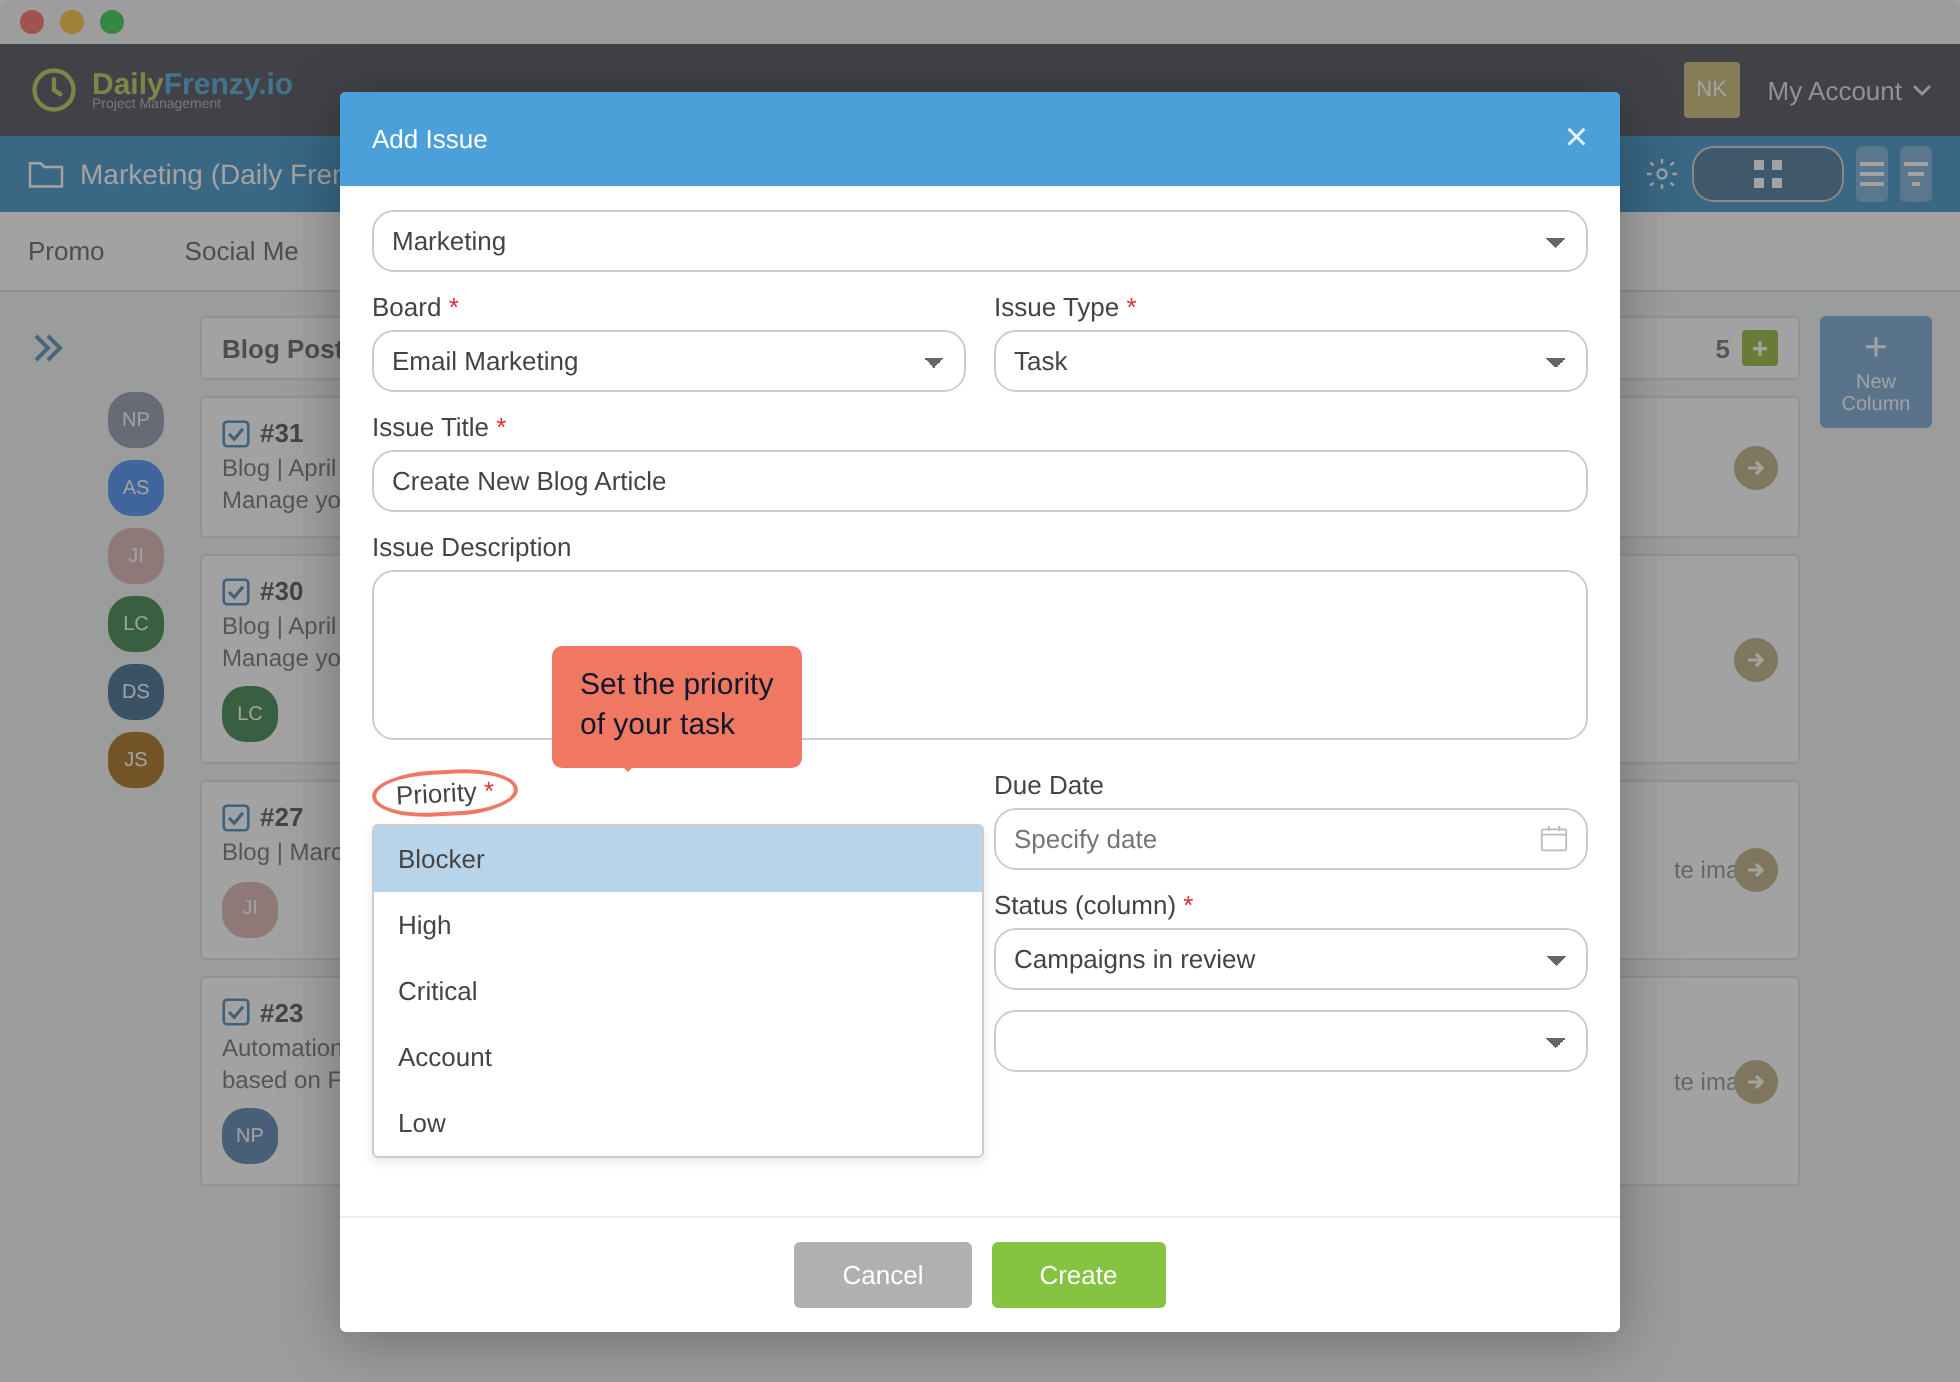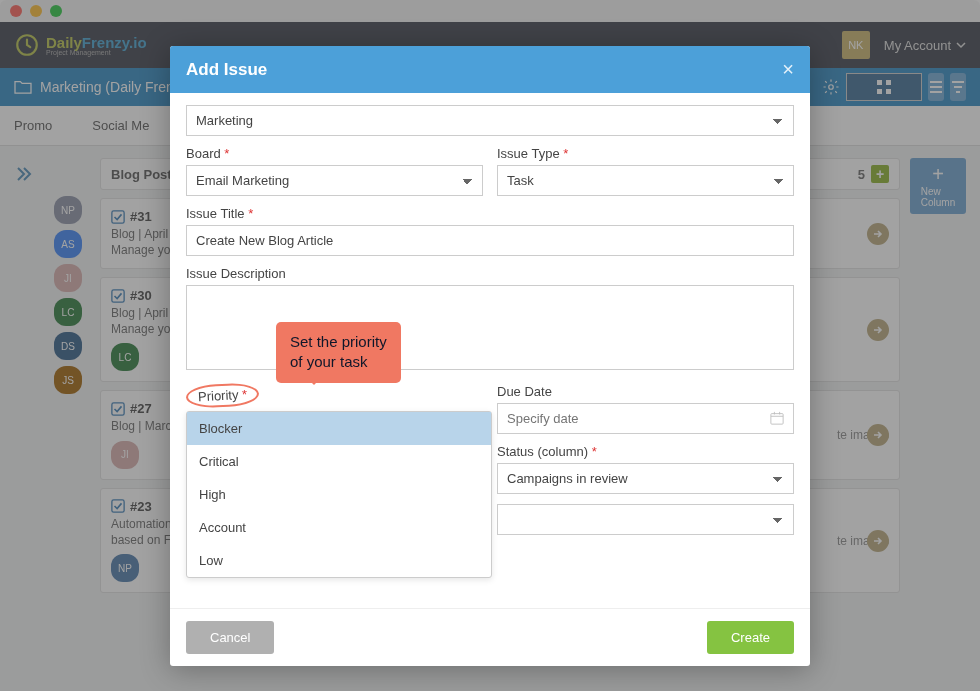--- a/index.html
+++ b/index.html
@@ -40,39 +40,39 @@
 .cardchk{width:14px;height:14px;color:#3a7cb5}
 .cardtxt{font-size:12px;color:#666;margin-top:3px;line-height:1.3}
 .cardav{margin-top:6px;display:flex;gap:4px}
 .arrowc{position:absolute;right:10px;top:50%;transform:translateY(-50%);width:22px;height:22px;background:#b8a77a;border-radius:50%;display:flex;align-items:center;justify-content:center;color:#fff;cursor:pointer}
 .newcol{width:56px;height:56px;background:#6ba1cf;color:#fff;display:flex;flex-direction:column;align-items:center;justify-content:center;border-radius:3px;font-size:10px;gap:2px;cursor:pointer}
 .newcol-plus{font-size:20px;line-height:1}
 
 .overlay{position:absolute;inset:0;background:rgba(70,70,70,0.5);display:flex;justify-content:center;padding-top:46px}
 .modal{width:640px;background:#fff;border-radius:3px;box-shadow:0 4px 30px rgba(0,0,0,.3);max-height:620px;display:flex;flex-direction:column}
 .modalhdr{background:#4ca0d9;color:#fff;padding:12px 16px;display:flex;align-items:center;border-radius:3px 3px 0 0}
-.modalhdr .ttl{font-size:17px;font-weight:700}
+.modalhdr .ttl{font-size:13px;font-weight:400}
 .modalhdr .x{margin-left:auto;font-size:20px;cursor:pointer;opacity:.85}
 .modalbody{padding:12px 16px;flex:1;overflow:visible}
 .fld{margin-bottom:10px}
 .fldrow{display:flex;gap:14px}
 .fldrow .fld{flex:1}
 .lbl{font-size:13px;color:#444;margin-bottom:4px;display:block}
 .req{color:#d33}
-.sel,.inp,.ta{width:100%;border:1px solid #ccc;border-radius:0;padding:7px 9px;font-size:13px;color:#444;background:#fff;outline:none}
+.sel,.inp,.ta{width:100%;border:1px solid #ccc;border-radius:11px;padding:7px 9px;font-size:13px;color:#444;background:#fff;outline:none}
 .sel{appearance:none;background-image:linear-gradient(45deg,transparent 50%,#666 50%),linear-gradient(135deg,#666 50%,transparent 50%);background-position:calc(100% - 15px) 13px,calc(100% - 10px) 13px;background-size:5px 5px,5px 5px;background-repeat:no-repeat;cursor:pointer}
 .ta{height:85px;resize:none}
 .inp.date{background-image:none}
 .dateicon{position:absolute;right:10px;top:8px;width:14px;height:14px;color:#bbb}
 .datewrap{position:relative}
 .circled{border:2px solid #f07862;border-radius:50%/60%;padding:2px 10px;display:inline-block;transform:rotate(-3deg)}
 .dropdown{border:1px solid #ccc;border-radius:3px;background:#fff;box-shadow:0 2px 6px rgba(0,0,0,.1);position:absolute;width:306px;z-index:10}
 .dditem{padding:9px 12px;font-size:13px;color:#444;cursor:pointer}
 .dditem.hov{background:#b8d4ea}
-.modalftr{padding:12px 16px;display:flex;justify-content:space-between;gap:10px;border-top:1px solid #eee}
+.modalftr{padding:12px 16px;display:flex;justify-content:center;gap:10px;border-top:1px solid #eee}
 .btn{padding:9px 24px;border:none;border-radius:3px;font-size:13px;cursor:pointer;color:#fff}
 .btn.cancel{background:#b0b0b0}
 .btn.create{background:#85c341}
 
 .tooltip{position:absolute;background:#f07862;color:#0f172a;padding:10px 14px;border-radius:5px;font-size:15px;line-height:1.35;z-index:20}
 .tooltip::after{content:"";position:absolute;left:30px;bottom:-10px;border:8px solid transparent;border-top-color:#f07862}
 .righttxt{position:absolute;right:10px;font-size:12px;color:#888;top:50%;transform:translateY(-50%)}
 </style>
 </head>
 <body>
@@ -236,21 +236,21 @@
             <svg width="12" height="12" viewBox="0 0 12 12">
               <path d="M2 6h7M6 3l3 3-3 3" stroke="#fff" stroke-width="1.6" fill="none"></path>
             </svg>
           </div>
         </div>
       </div>
   </div>
   <div style="width:56px">
     <div class="newcol">
       <span class="newcol-plus">+</span>
-      <span style="white-space:pre;text-align:left">New
+      <span style="white-space:pre;text-align:center">New
 Column</span>
     </div>
   </div>
 </div>
 
 <div class="overlay">
   <div class="modal">
     <div class="modalhdr">
       <span class="ttl">Add Issue</span>
       <span class="x">×</span>
@@ -276,22 +276,22 @@
       <div class="fld">
         <label class="lbl">Issue Description</label>
         <textarea class="ta" style=""></textarea>
       </div>
 
       <div class="fldrow" style="position:relative">
         <div class="fld" style="position:relative">
           <label class="lbl"><span class="circled"><span>Priority</span> <span class="req">*</span></span></label>
           <div class="dropdown" id="prio-dd">
               <div class="dditem hov">Blocker</div>
+              <div class="dditem">High</div>
               <div class="dditem">Critical</div>
-              <div class="dditem">High</div>
               <div class="dditem">Account</div>
               <div class="dditem">Low</div>
             </div>
 
           <div class="tooltip" style="left:90px;top:-62px;white-space:pre">Set the priority
 of your task</div>
         </div>
         <div class="fld">
           <label class="lbl">Due Date</label>
           <div class="datewrap">

